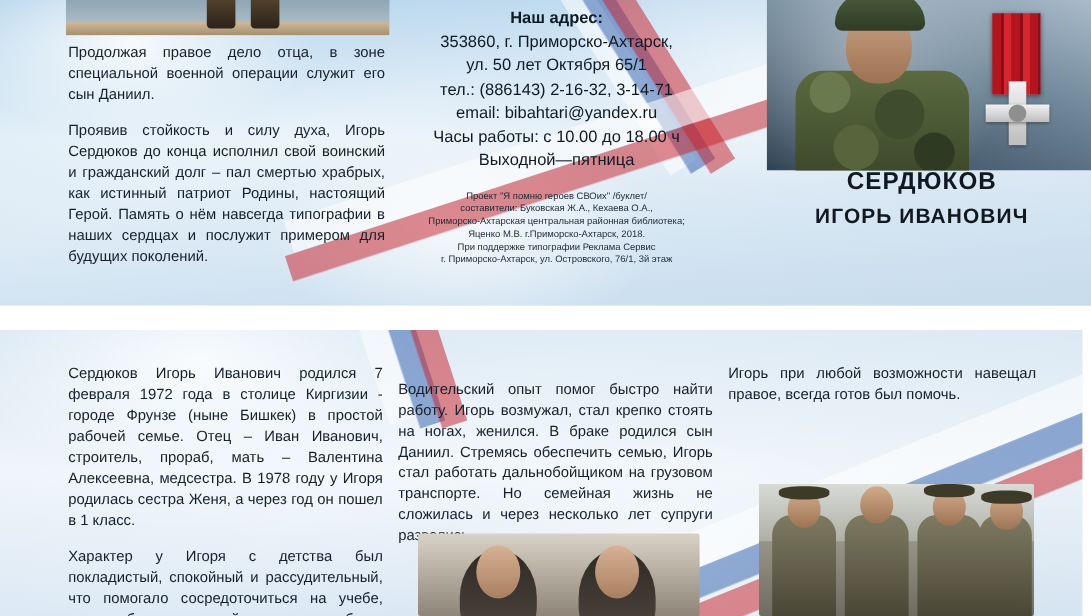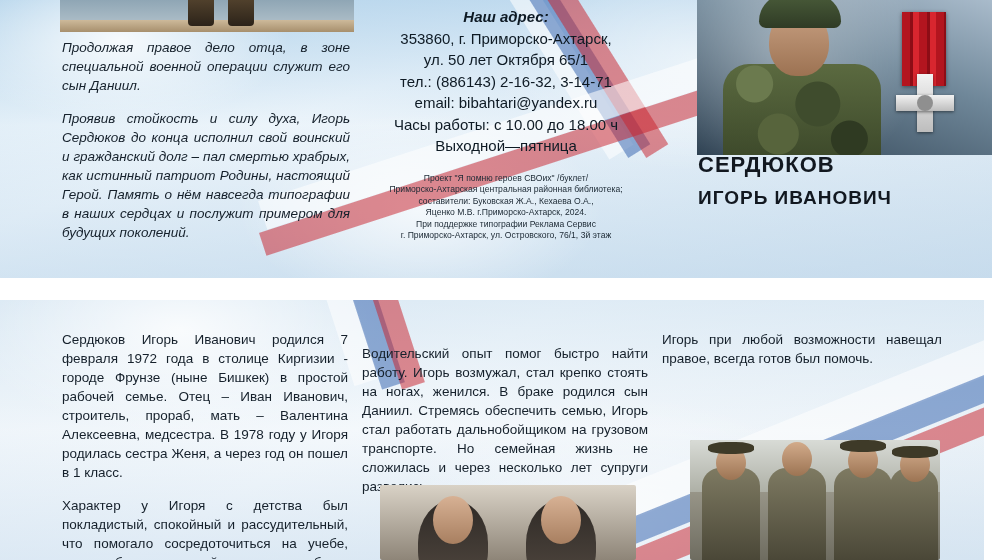--- a/index.html
+++ b/index.html
@@ -118,20 +118,21 @@
   .order .cross-center {
     position: absolute; left: 21px; top: 21px; width: 16px; height: 16px;
     border-radius: 50%; background: #8f8f8f; z-index: 2;
   }
 
   
   .name-block {
     position: absolute;
     right: 14px; top: 148px;
     width: 280px;
+    text-align: center;
     color: #121820;
   }
   .name-block .ln1 {
     font-size: 22px; font-weight: bold; letter-spacing: 1px; line-height: 34px;
   }
   .name-block .ln2 {
     font-size: 19px; font-weight: bold; letter-spacing: 1px; line-height: 32px;
   }
 
   
@@ -151,21 +152,20 @@
   .top-photo .ground {
     position: absolute; left: 0; bottom: 0; width: 100%; height: 12px;
     background: linear-gradient(180deg, #cdb99a, #a78f6d);
   }
 
   
   .left-col {
     position: absolute;
     left: 62px; top: 38px;
     width: 288px;
-    font-style: italic;
   }
   .left-col p {
     margin: 0 0 14px 0;
     font-size: 13.5px;
     line-height: 19px;
     color: #15202b;
     text-align: justify;
   }
 
   
@@ -173,21 +173,21 @@
     position: absolute;
     left: 370px; top: 6px;
     width: 272px;
     text-align: center;
     color: #0e1a24;
   }
   .center-col .addr-line {
     font-size: 15px;
     line-height: 21.5px;
   }
-  .center-col .addr-line.bold { font-weight: bold; font-style: italic; }
+  .center-col .addr-line.bold { font-weight: bold; }
   .imprint {
     margin-top: 16px;
     font-size: 8.6px;
     line-height: 11.5px;
     color: #1b2833;
   }
 
   
   .divider {
     position: absolute; left: 0; top: 278px; width: 992px; height: 22px;
@@ -342,23 +342,23 @@
       <div class="addr-line bold">Наш адрес:</div>
       <div class="addr-line">353860, г. Приморско-Ахтарск,</div>
       <div class="addr-line">ул. 50 лет Октября 65/1</div>
       <div class="addr-line">тел.: (886143) 2-16-32, 3-14-71</div>
       <div class="addr-line">email: bibahtari@yandex.ru</div>
       <div class="addr-line">Часы работы: с 10.00 до 18.00 ч</div>
       <div class="addr-line">Выходной—пятница</div>
 
       <div class="imprint">
         <div>Проект "Я помню героев СВОих" /буклет/</div>
+        <div>составители: Буковская Ж.А., Кехаева О.А.,</div>
         <div>Приморско-Ахтарская центральная районная библиотека;</div>
-        <div>составители: Буковская Ж.А., Кехаева О.А.,</div>
-        <div>Яценко М.В. г.Приморско-Ахтарск, 2024.</div>
+        <div>Яценко М.В. г.Приморско-Ахтарск, 2018.</div>
         <div>При поддержке типографии Реклама Сервис</div>
         <div>г. Приморско-Ахтарск, ул. Островского, 76/1, 3й этаж</div>
       </div>
     </div>
   </section>
 
   <div class="divider"></div>
 
   <section class="panel-bottom">
     <div class="bottom-wash"></div>

